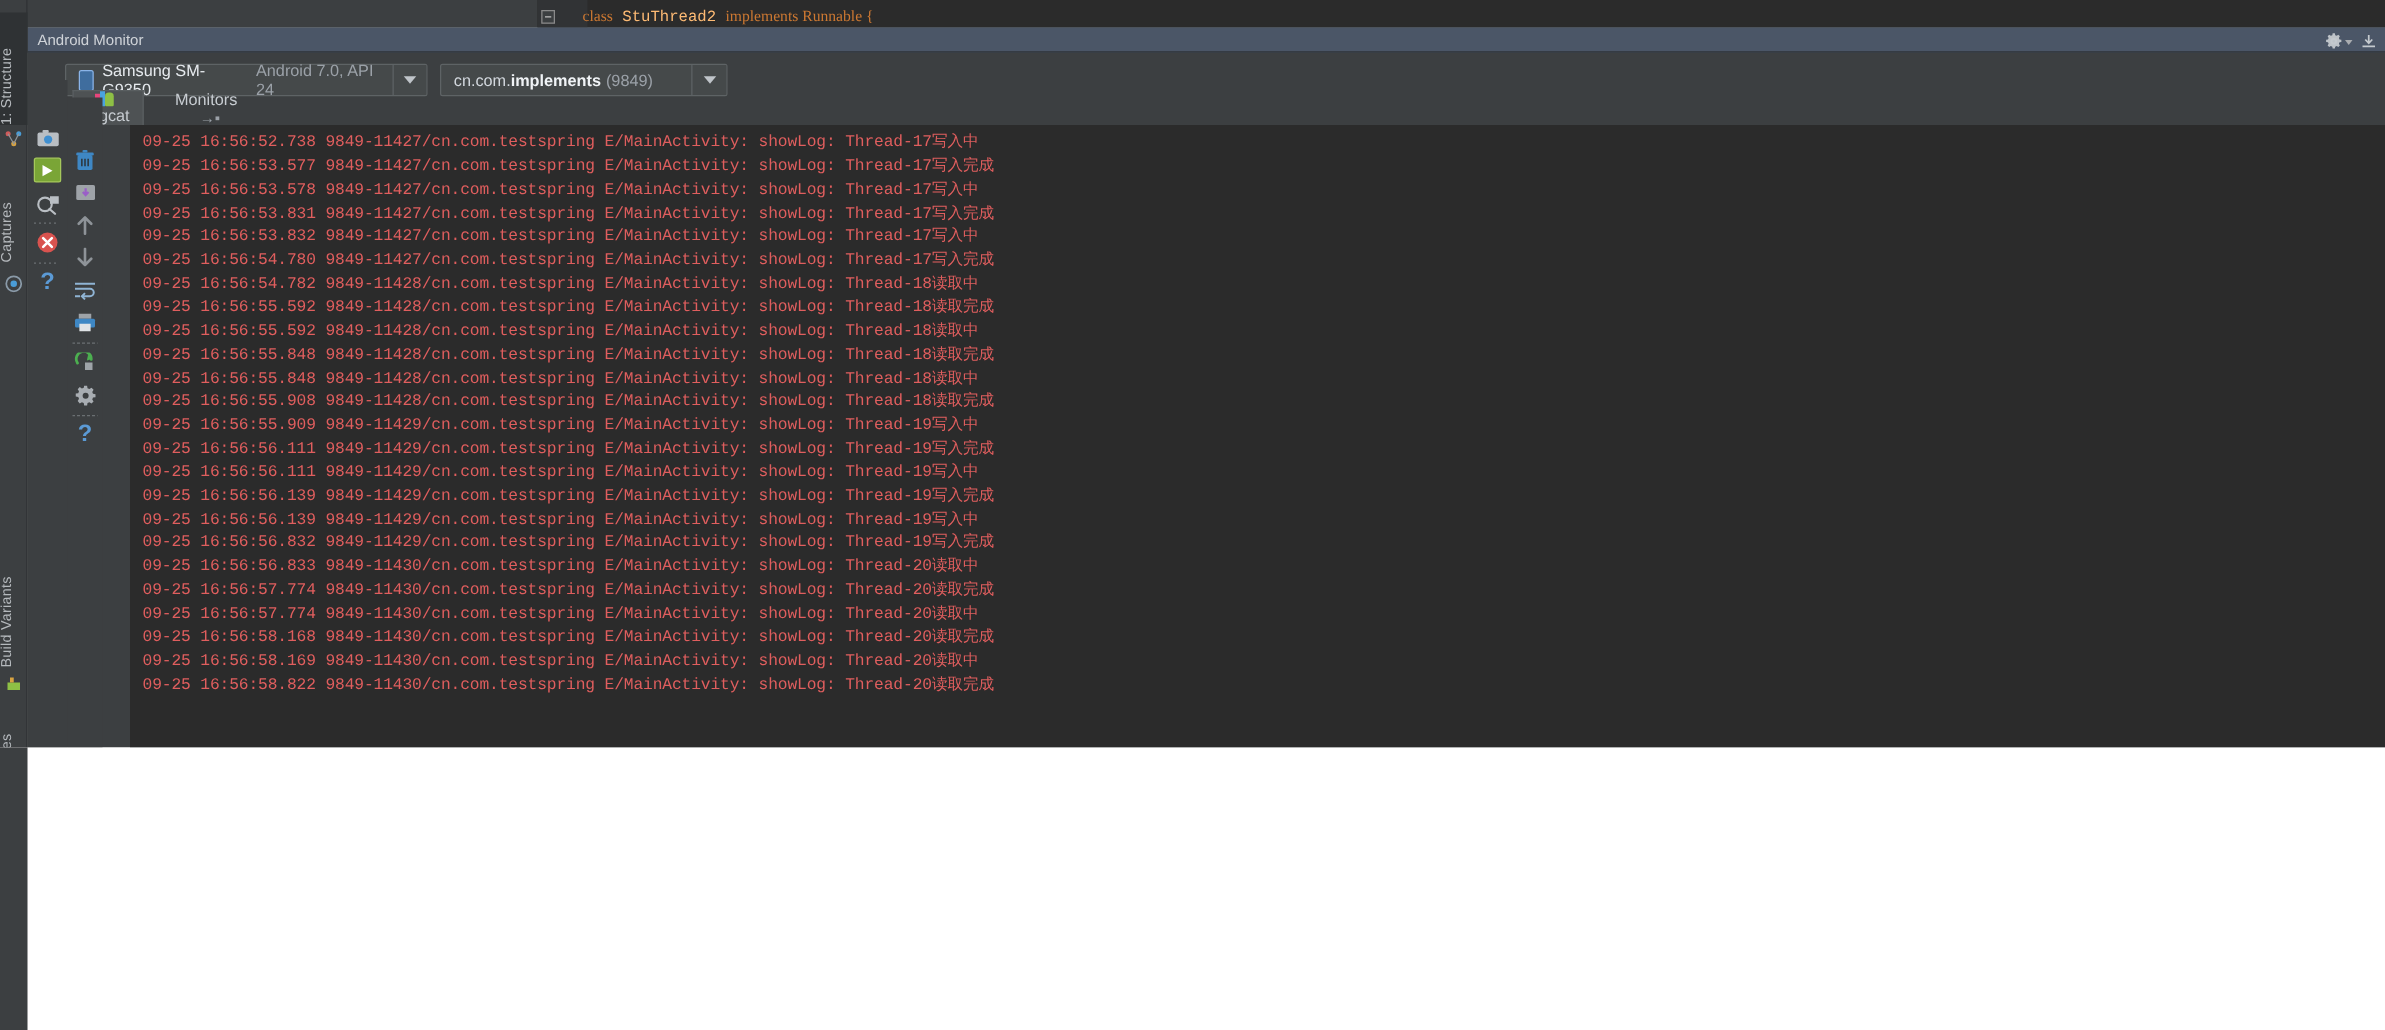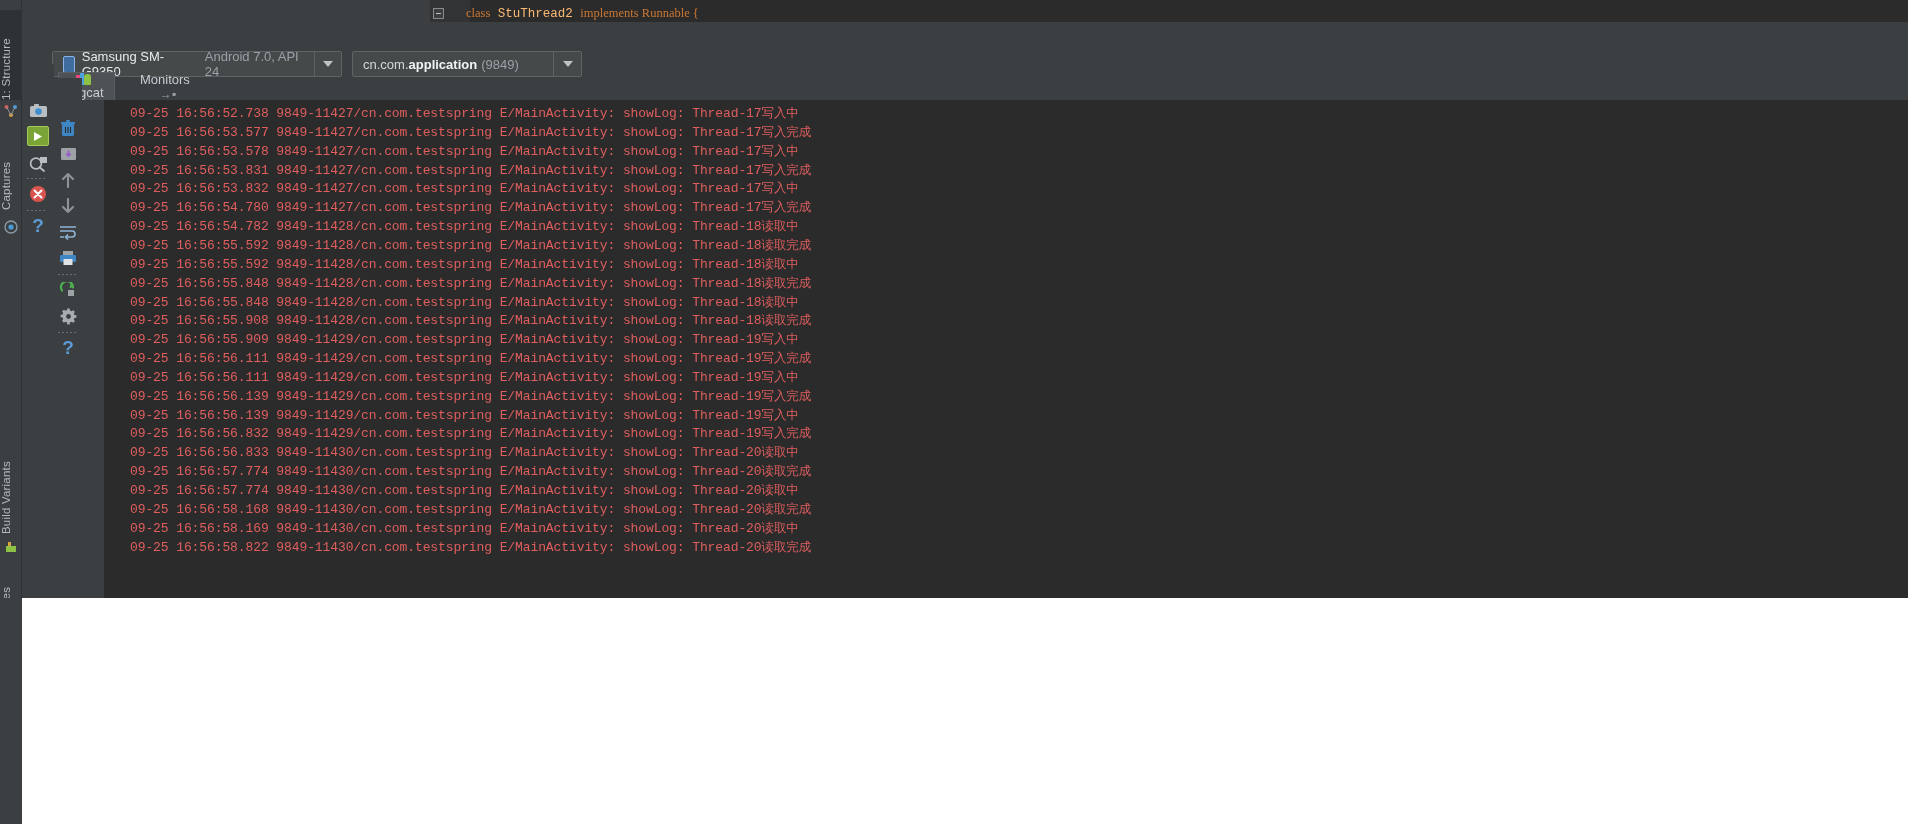--- a/index.html
+++ b/index.html
@@ -112,21 +112,21 @@
   .rail-build { top: 430px; height: 104px; }
   .rail-fav { top: 540px; height: 76px; }
   .rail-dot { position: absolute; left: 4px; width: 14px; height: 14px; }
   .rail-ico { position: absolute; left: 50%; transform: translateX(-50%); width: 20px; height: 20px;
               display: flex; align-items: center; justify-content: center; }
   .rail-sep { position: absolute; left: 5px; width: 20px; height: 1px;
               background: repeating-linear-gradient(to right, #6a6f72 0 2px, transparent 2px 4px); }
 
   
   .logpane { position: absolute; left: 82px; top: 78px; width: 1804px; height: 498px; background: #2b2b2b; }
-  .logline { position: absolute; left: 26px; font-family: "Liberation Mono", monospace;
+  .logline { position: absolute; left: 10px; font-family: "Liberation Mono", monospace;
              font-size: 13px; color: #e05e5e; white-space: pre; letter-spacing: -0.1px; }
   .logline .cjk { font-family: "DejaVu Sans", sans-serif; font-size: 12.5px; }
 
   
   .bottom-white { position: absolute; left: 0; top: 598px; width: 1908px; height: 226px; background: #ffffff; }
   .bottom-left { position: absolute; left: 0; top: 598px; width: 22px; height: 226px; background: #3c3f41; }
 </style>
 </head>
 <body>
 
@@ -136,33 +136,48 @@
 
     <div class="editor-panel">
       <div class="gutter"></div>
     </div>
     <div class="fold-box"></div>
     <div class="code-line"><span class="kw">class</span> <span class="cls">StuThread2</span> <span class="kw">implements Runnable {</span></div>
   </div>
 
   <div class="am-window">
 
+    <div class="am-header">
+      <div class="am-title">Android Monitor</div>
+      <div class="am-gear">
+        <svg width="14" height="14" viewBox="0 0 14 14">
+          <path d="M7 4.4a2.6 2.6 0 100 5.2 2.6 2.6 0 000-5.2zm0 1.5a1.1 1.1 0 110 2.2 1.1 1.1 0 010-2.2z" fill="#c4c9ce"></path>
+          <path d="M6.1 0.6h1.8l.25 1.5 1.2.5 1.3-.8 1.25 1.25-.8 1.3.5 1.2 1.5.25v1.8l-1.5.25-.5 1.2.8 1.3-1.25 1.25-1.3-.8-1.2.5-.25 1.5H6.1l-.25-1.5-1.2-.5-1.3.8L2.1 10.35l.8-1.3-.5-1.2-1.5-.25V5.8l1.5-.25.5-1.2-.8-1.3L3.35 1.8l1.3.8 1.2-.5z" fill="#c4c9ce" opacity=".95"></path>
+        </svg>
+      </div>
+      <div class="am-gear-caret"></div>
+      <div class="am-min">
+        <svg width="14" height="12" viewBox="0 0 14 12">
+          <path d="M7 1v6M4.2 4.6L7 7.6l2.8-3M2 10h10" stroke="#c4c9ce" stroke-width="1.4" fill="none"></path>
+        </svg>
+      </div>
+    </div>
 
     <div class="sel-row">
       <div class="combo dev-combo">
         <div class="phone-ico"></div>
         <span class="dev-name">Samsung SM-G9350</span>
         <span class="dev-sub">Android 7.0, API 24</span>
         <div class="arrowbtn" style="margin-left:auto;">
           <span class="caret"></span>
         </div>
       </div>
 
       <div class="combo proc-combo">
-        <span class="proc-main"><span>cn.com.</span><b>application</b></span>
+        <span class="proc-main"><span>cn.com.</span><b>implements</b></span>
         <span class="proc-pid">(9849)</span>
         <div class="arrowbtn" style="margin-left:auto;">
           <span class="caret"></span>
         </div>
       </div>
     </div>
 
     <div class="filterbar">
       <div class="lvl-combo">
         <span class="lvl-lbl">Error</span>

